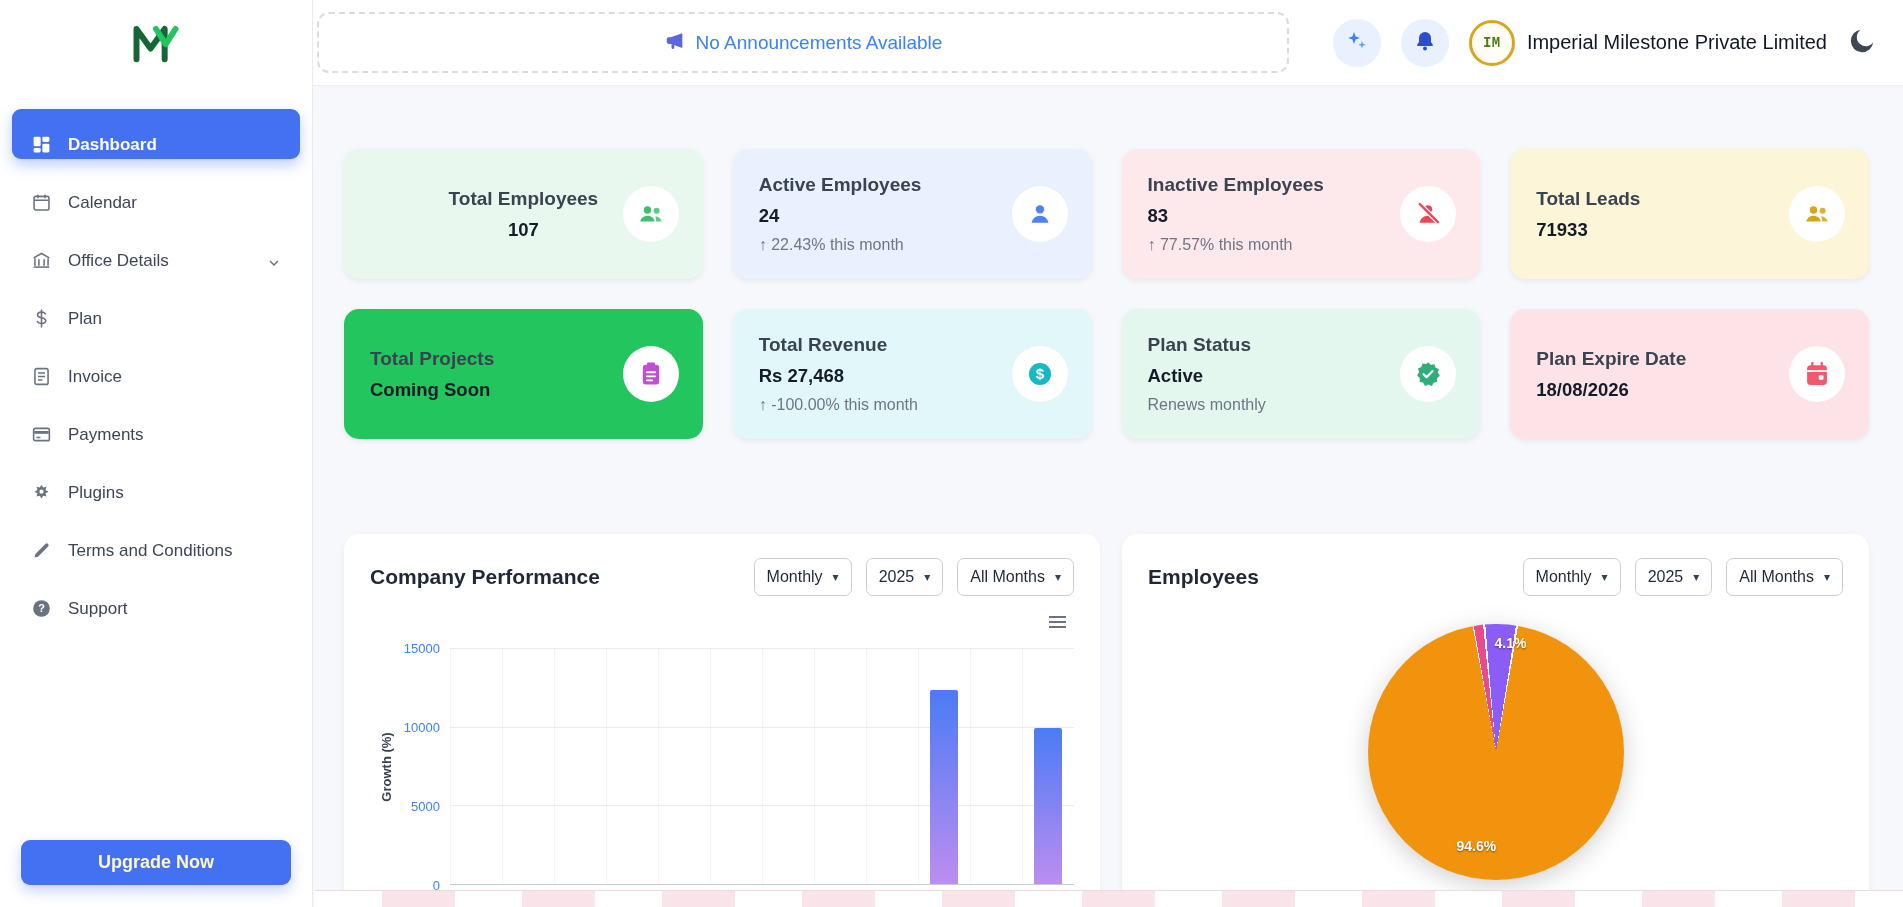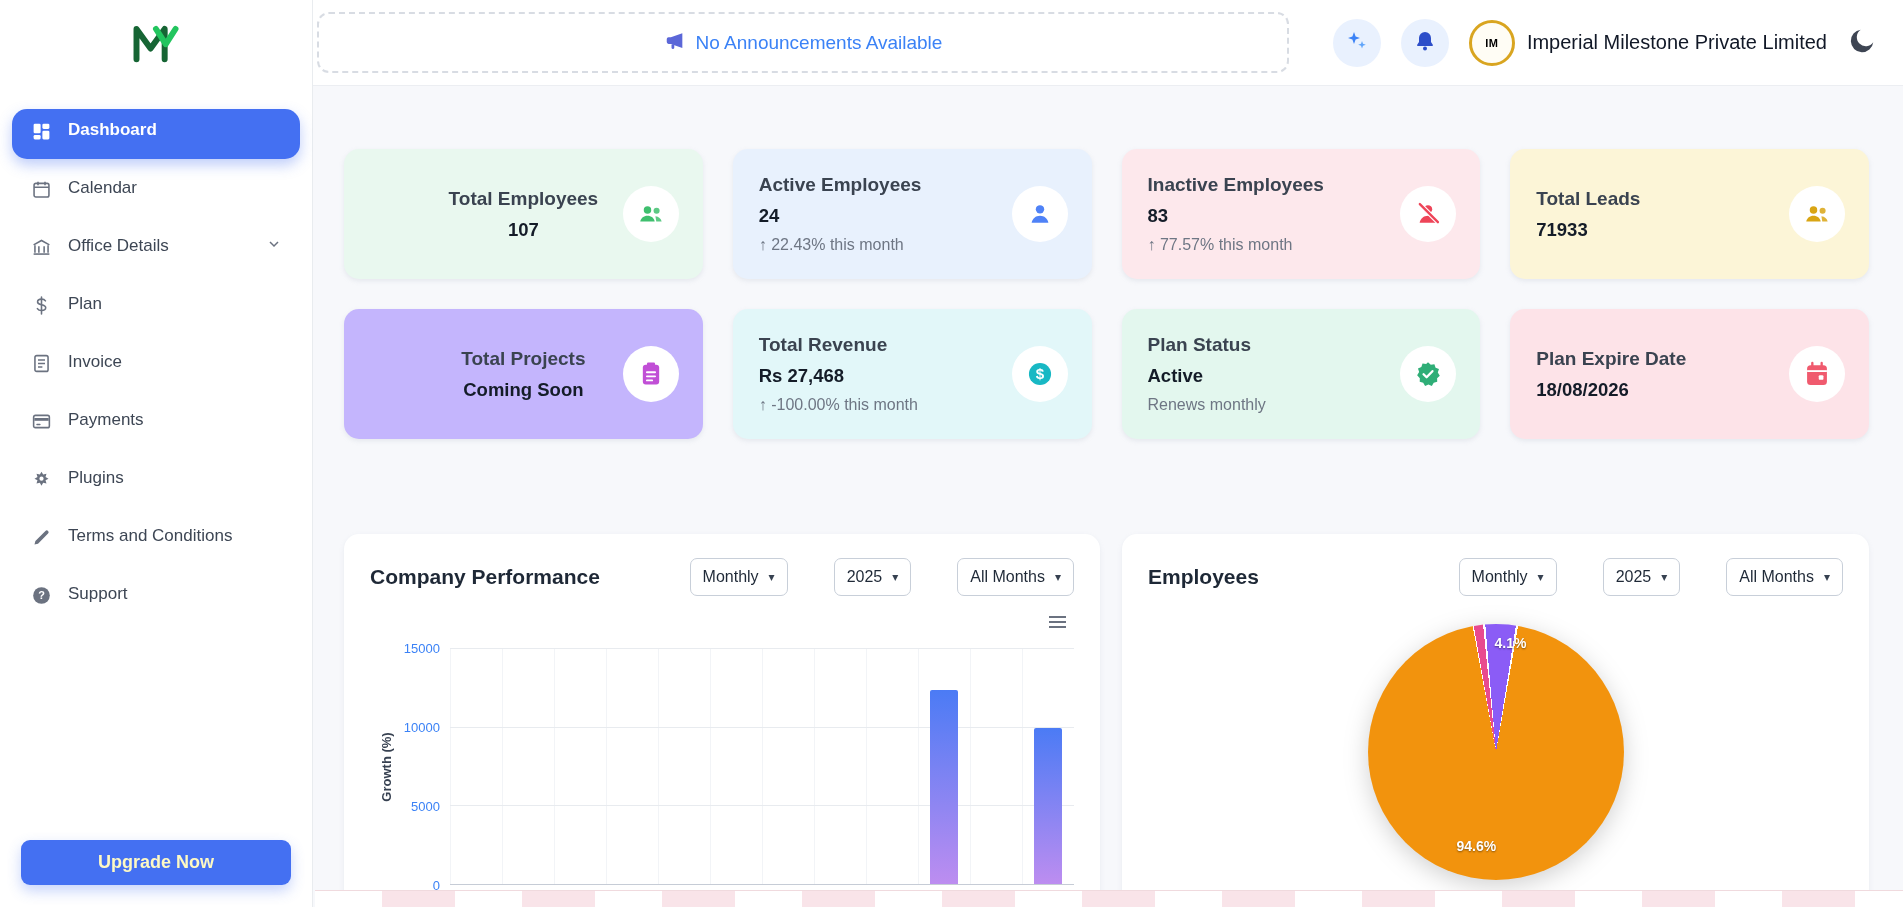--- a/index.html
+++ b/index.html
@@ -5,41 +5,41 @@
   * { box-sizing: border-box; margin: 0; padding: 0; }
   html, body { width: 1903px; height: 907px; overflow: hidden; }
   body { font-family: "Liberation Sans", "DejaVu Sans", sans-serif; background: #ffffff; color: #1f2937; }
 
   .app { display: flex; width: 1903px; height: 907px; }
 
   
   .sidebar { width: 313px; background: #fff; border-right: 1px solid #e9ecef; display: flex; flex-direction: column; flex-shrink: 0; }
   .logo-wrap { height: 88px; display: flex; align-items: center; justify-content: center; }
   .nav { padding: 21px 12px 0; flex: 1; }
-  .nav-item { display: flex; align-items: flex-start; gap: 16px; height: 50px; padding: 11px 18px; margin-bottom: 8px; border-radius: 15px; font-size: 17px; font-weight: 500; color: #3d4654; cursor: pointer; }
+  .nav-item { display: flex; align-items: flex-end; gap: 16px; height: 50px; padding: 4px 18px; margin-bottom: 8px; border-radius: 9px; font-size: 17px; font-weight: 500; color: #3d4654; cursor: pointer; }
   .nav-item .nav-icon { width: 22px; height: 22px; display: flex; align-items: center; justify-content: center; color: #6b7280; flex-shrink: 0; }
   .nav-item .nav-icon svg { width: 21px; height: 21px; }
   .nav-item.active { color: #fff; font-weight: 700; box-shadow: 0 6px 14px rgba(68,112,242,.35); }
   .nav-item.active .nav-icon { color: #fff; }
   .nav-chevron { margin-left: auto; color: #6b7280; display: flex; }
   .nav-chevron svg { width: 16px; height: 16px; }
   .upgrade-btn { margin: auto 21px 22px; height: 45px; border: none; border-radius: 9px; color: #fef9c3; font-size: 18px; font-weight: 700; cursor: pointer; font-family: inherit; box-shadow: 0 6px 14px rgba(68,112,242,.30); }
 
   
   .main { flex: 1; display: flex; flex-direction: column; position: relative; background: #f7f8fb; min-width: 0; }
 
   .topbar { height: 86px; background: #fff; border-bottom: 1px solid #eceef2; display: flex; align-items: center; padding-right: 26px; flex-shrink: 0; }
   .announcement { width: 972px; height: 61px; margin-left: 4px; border: 2px dashed #d8dce3; border-radius: 12px; display: flex; align-items: center; justify-content: center; gap: 10px; background: #fff; }
   .announcement svg { width: 22px; height: 22px; }
   .ann-text { color: #3b82f6; font-size: 19px; }
   .topbar-right { margin-left: auto; display: flex; align-items: center; gap: 20px; }
   .icon-btn { width: 48px; height: 48px; border-radius: 50%; border: none; background: #e9f1fe; display: flex; align-items: center; justify-content: center; cursor: pointer; }
   .icon-btn svg { width: 24px; height: 24px; }
   .profile { display: flex; align-items: center; gap: 12px; cursor: pointer; }
-  .avatar { width: 46px; height: 46px; border-radius: 50%; border: 3px solid #d9a520; background: #fffdf5; display: flex; align-items: center; justify-content: center; font-family: Liberation Sans, sans-serif; font-weight: 700; font-size: 11px; color: #000000; letter-spacing: .5px; }
+  .avatar { width: 46px; height: 46px; border-radius: 50%; border: 3px solid #d9a520; background: #fffdf5; display: flex; align-items: center; justify-content: center; font-family: Liberation Mono, monospace; font-weight: 700; font-size: 14px; color: #4d7c0f; letter-spacing: .5px; }
   .company-name { font-size: 20px; color: #111827; white-space: nowrap; }
   .moon-btn { border: none; background: transparent; cursor: pointer; display: flex; }
   .moon-btn svg { width: 30px; height: 30px; }
 
   .content { flex: 1; padding: 63px 34px 0 31px; }
 
   
   .cards { display: grid; grid-template-columns: repeat(4, 1fr); gap: 30px; }
   .card { height: 130px; border-radius: 15px; padding: 20px 26px; position: relative; box-shadow: 0 2px 5px rgba(148,160,180,.18); display: flex; flex-direction: column; justify-content: center; }
   .card-title { font-size: 19px; font-weight: 600; color: #3a4350; }
@@ -47,21 +47,21 @@
   .card-sub { font-size: 16px; color: #6e7684; margin-top: 9px; }
   .card-icon { position: absolute; right: 24px; top: 50%; transform: translateY(-50%); width: 56px; height: 56px; border-radius: 50%; background: #fff; display: flex; align-items: center; justify-content: center; }
   .card-icon svg { width: 28px; height: 28px; }
 
   
   .charts { margin-top: 95px; display: grid; grid-template-columns: 756px 747px; gap: 22px; }
   .chart-card { background: #fff; border-radius: 15px; padding: 24px 26px 0; box-shadow: 0 2px 5px rgba(148,160,180,.15); height: 430px; }
   .chart-header { display: flex; align-items: center; justify-content: space-between; }
   .chart-title { font-size: 21px; font-weight: 700; color: #1e2836; }
   .filters { display: flex; gap: 14px; }
-  .select { height: 38px; border: 1px solid #c8cfd9; border-radius: 7px; background: #fff; display: flex; align-items: center; gap: 10px; padding: 0 12px; font-size: 16px; color: #1f2937; cursor: pointer; margin-left: 32px; }
+  .select { height: 38px; border: 1px solid #c8cfd9; border-radius: 7px; background: #fff; display: flex; align-items: center; gap: 10px; padding: 0 12px; font-size: 16px; color: #1f2937; cursor: pointer; }
   .select .chev { font-size: 12px; color: #374151; }
 
   .chart-toolbar { display: flex; justify-content: flex-end; margin: 20px 8px 0 0; height: 14px; }
   .hamburger { width: 17px; height: 12px; border-top: 2px solid #6b7280; border-bottom: 2px solid #6b7280; position: relative; cursor: pointer; }
   .hamburger::after { content: ""; position: absolute; left: 0; right: 0; top: 3px; height: 2px; background: #6b7280; }
 
   .bar-chart { position: relative; margin-top: 18px; padding-left: 30px; display: flex; }
   .y-axis-title { position: absolute; left: 16px; top: 50%; transform: translate(-50%, -50%) rotate(-90deg); font-size: 13px; font-weight: 700; color: #374151; white-space: nowrap; }
   .yticks { position: relative; width: 50px; height: 237px; flex-shrink: 0; }
   .yticks span { position: absolute; right: 10px; transform: translateY(-50%); font-size: 13px; color: #3b82f6; }
@@ -291,21 +291,21 @@
           <div class="card-icon" style="color: rgb(217, 165, 20);">
             <svg viewBox="0 0 24 24" fill="currentColor">
                 <circle cx="9" cy="8.5" r="3.2"></circle>
                 <path d="M2.8 18.5c.5-3 3-5 6.2-5s5.7 2 6.2 5z"></path>
                 <circle cx="16.8" cy="9.2" r="2.6" opacity=".85"></circle>
                 <path d="M15.8 13.9c2.8.3 4.8 2.1 5.3 4.6h-4.6" opacity=".85"></path>
               </svg>
           </div>
         </div>
 
-        <div class="card" style="background: #c4b5fd; text-align: center;">
+        <div class="card" style="background: #22c55e;">
           <div class="card-title">Total Projects</div>
           <div class="card-value">Coming Soon</div>
           <div class="card-icon" style="color: rgb(193, 79, 214);">
             <svg viewBox="0 0 24 24" fill="currentColor">
                 <rect x="5" y="4" width="14" height="17" rx="2.5"></rect>
                 <rect x="8.5" y="2.2" width="7" height="4" rx="1.2"></rect>
                 <path d="M8.5 10.5h7M8.5 14h7M8.5 17.5h4.5" stroke="#fff" stroke-width="1.6" stroke-linecap="round"></path>
               </svg>
           </div>
         </div>

